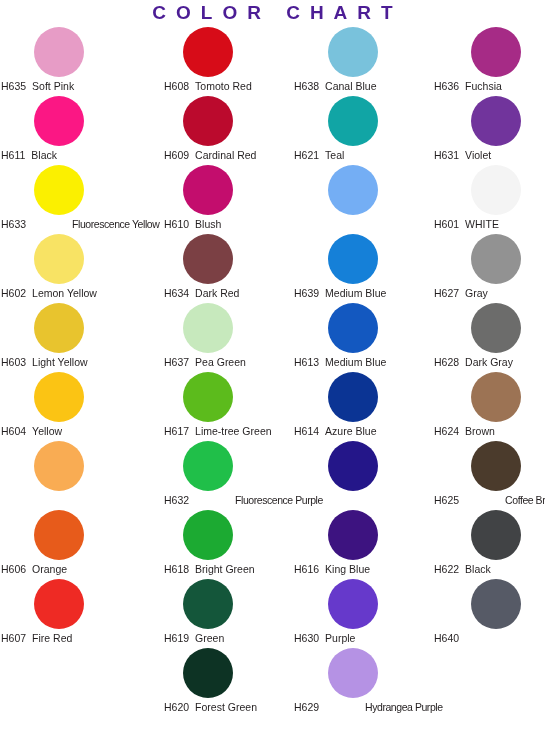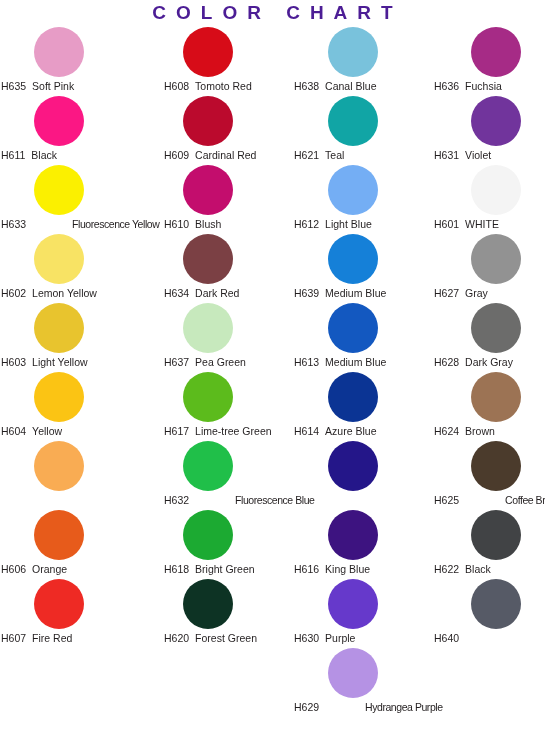--- a/index.html
+++ b/index.html
@@ -193,30 +193,36 @@
       </div>
       <div class="swatch-cell">
         <div class="swatch-dot" style="background-color: rgb(92, 187, 28);"></div>
         <div class="swatch-label">
           <span class="swatch-code">H617</span><span class="swatch-name">Lime-tree Green</span>
         </div>
       </div>
       <div class="swatch-cell narrow">
         <div class="swatch-dot" style="background-color: rgb(32, 191, 73);"></div>
         <div class="swatch-label">
-          <span class="swatch-code">H632</span><span class="swatch-name">Fluorescence Blue</span>
+          <span class="swatch-code">H632</span><span class="swatch-name">Fluorescence Purple</span>
         </div>
       </div>
       <div class="swatch-cell">
         <div class="swatch-dot" style="background-color: rgb(28, 170, 50);"></div>
         <div class="swatch-label">
           <span class="swatch-code">H618</span><span class="swatch-name">Bright Green</span>
         </div>
       </div>
       <div class="swatch-cell">
+        <div class="swatch-dot" style="background-color: rgb(20, 86, 58);"></div>
+        <div class="swatch-label">
+          <span class="swatch-code">H619</span><span class="swatch-name">Green</span>
+        </div>
+      </div>
+      <div class="swatch-cell">
         <div class="swatch-dot" style="background-color: rgb(13, 51, 36);"></div>
         <div class="swatch-label">
           <span class="swatch-code">H620</span><span class="swatch-name">Forest Green</span>
         </div>
       </div>
     </div>
 
     <div class="color-column col-2">
       <div class="swatch-cell">
         <div class="swatch-dot" style="background-color: rgb(121, 194, 220);"></div>
@@ -225,23 +231,20 @@
         </div>
       </div>
       <div class="swatch-cell">
         <div class="swatch-dot" style="background-color: rgb(17, 165, 165);"></div>
         <div class="swatch-label">
           <span class="swatch-code">H621</span><span class="swatch-name">Teal</span>
         </div>
       </div>
       <div class="swatch-cell">
         <div class="swatch-dot" style="background-color: rgb(116, 174, 244);"></div>
-        <div class="swatch-label">
-          <span class="swatch-code">H612</span><span class="swatch-name">Light Blue</span>
-        </div>
       </div>
       <div class="swatch-cell">
         <div class="swatch-dot" style="background-color: rgb(21, 128, 216);"></div>
         <div class="swatch-label">
           <span class="swatch-code">H639</span><span class="swatch-name">Medium Blue</span>
         </div>
       </div>
       <div class="swatch-cell">
         <div class="swatch-dot" style="background-color: rgb(19, 88, 192);"></div>
         <div class="swatch-label">

